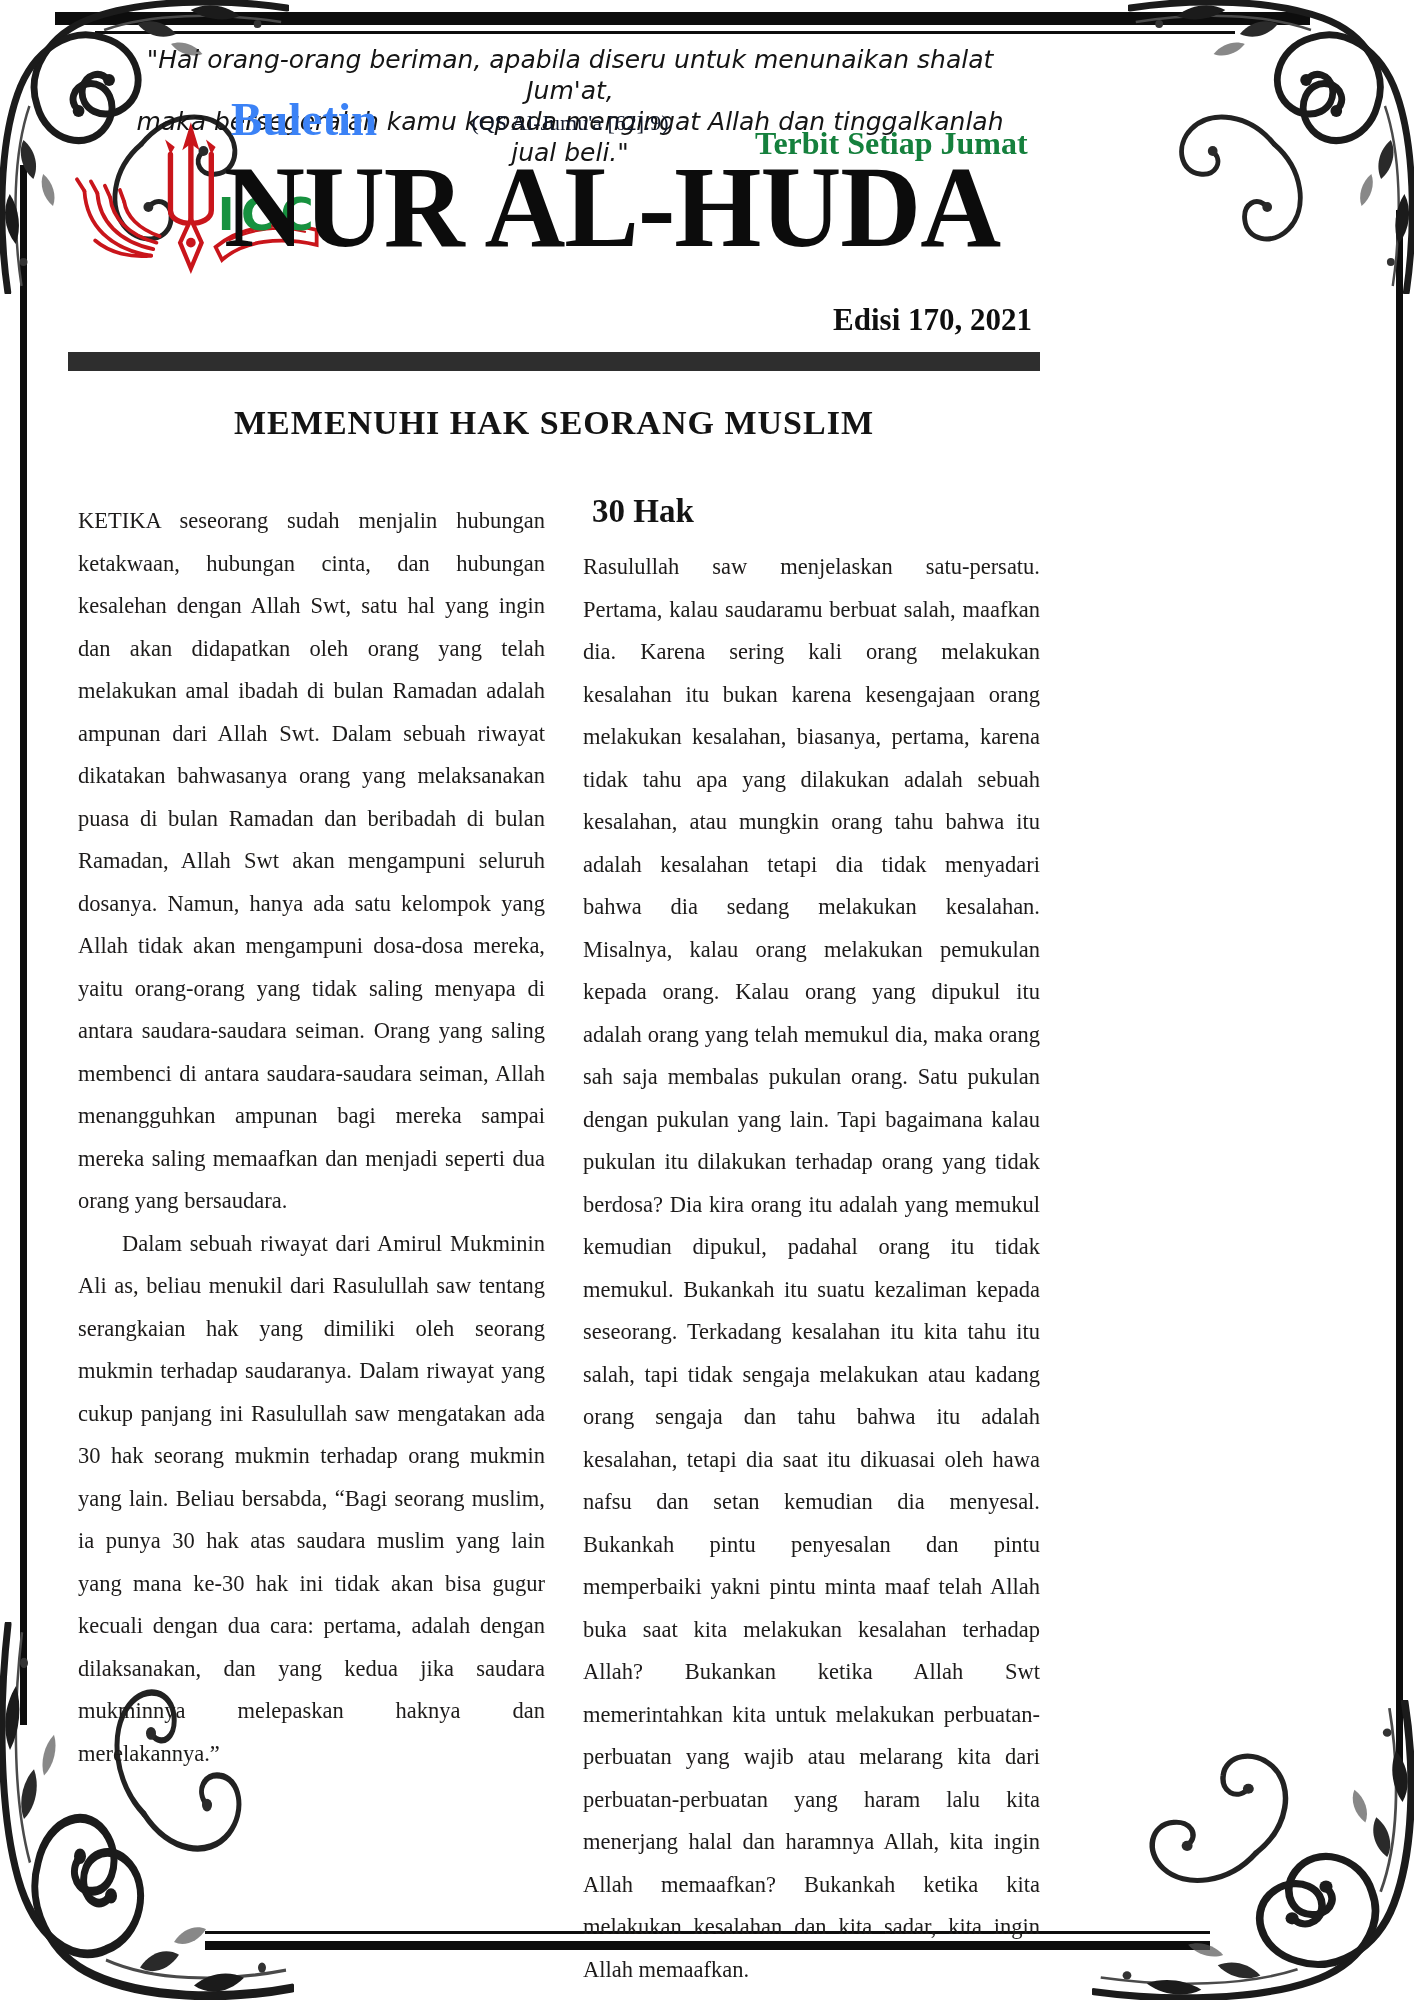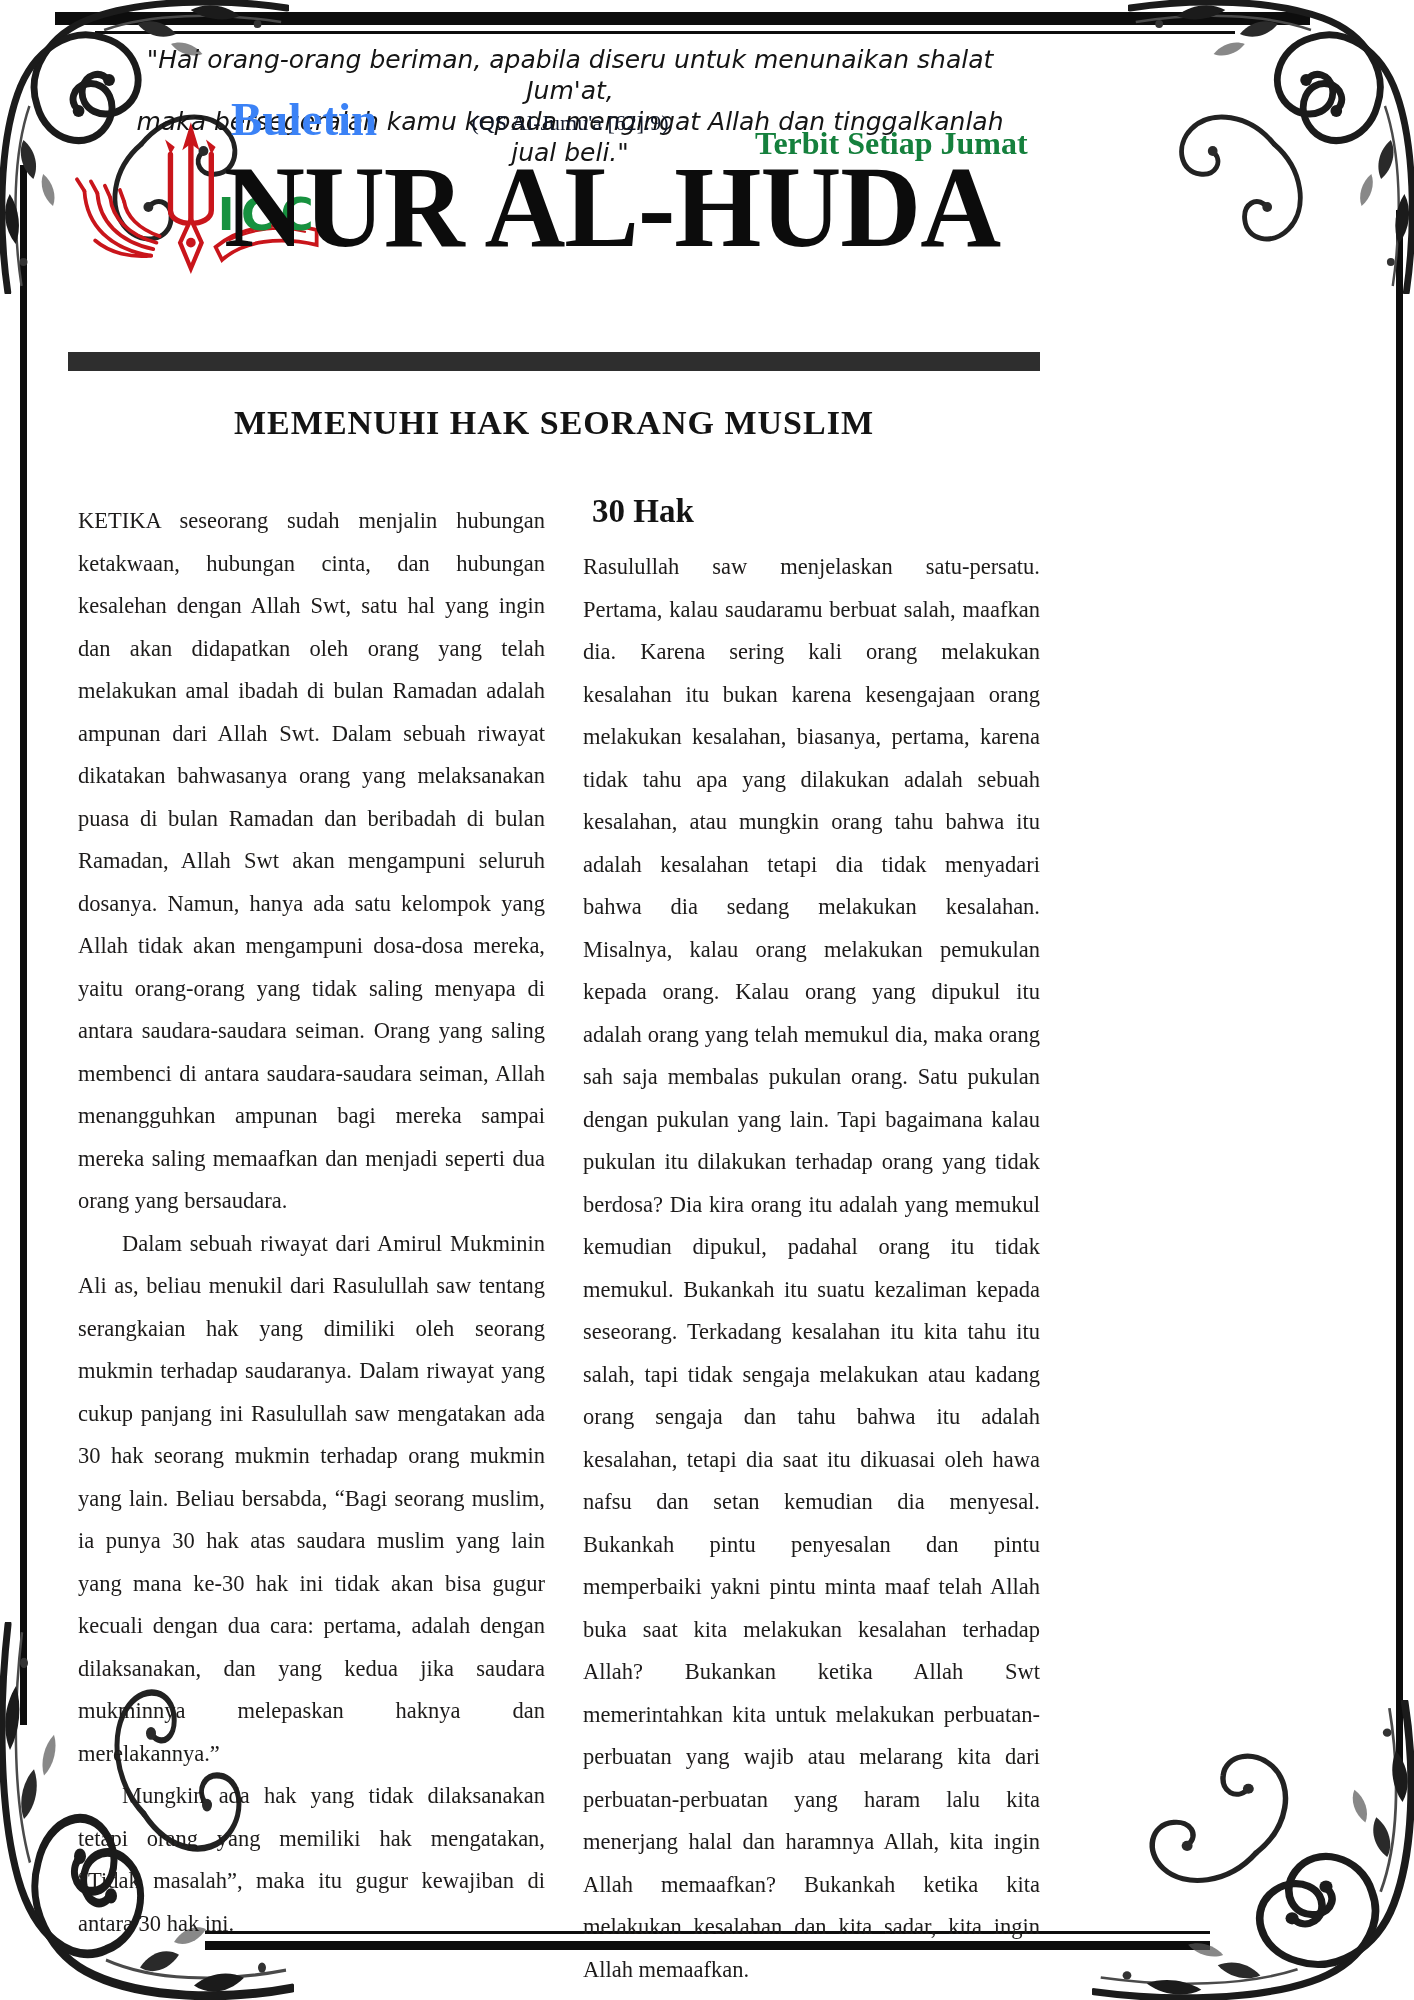--- a/index.html
+++ b/index.html
@@ -128,28 +128,28 @@
     <path d="M115,94 L105,116 L115,140 L125,116 Z" fill="#ffffff" stroke="#c9151b" stroke-width="4"></path>
     <circle cx="115" cy="116" r="4.5" fill="#c9151b"></circle>
     <path d="M138,120 C162,100 198,96 232,104 L232,118 C198,110 164,114 144,132 Z" fill="#ffffff" stroke="#c9151b" stroke-width="3.5"></path>
     <path d="M150,114 C172,103 198,100 222,106" fill="none" stroke="#c9151b" stroke-width="2"></path>
     <text x="140" y="104" font-family="DejaVu Sans, sans-serif" font-size="42" font-weight="bold" fill="#17913f" letter-spacing="6">ICC</text>
   </svg>
 
   <div class="kicker">Buletin</div>
   <div class="publish-note">Terbit Setiap Jumat</div>
   <div class="masthead-title">NUR AL-HUDA</div>
+  <div class="edition">Edisi 170, 2021</div>
   <div class="divider-bar"></div>
 
   <div class="article-title">MEMENUHI HAK SEORANG MUSLIM</div>
 
   <div class="body-col col-left">
       <p>KETIKA seseorang sudah menjalin hubungan ketakwaan, hubungan cinta, dan hubungan kesalehan dengan Allah Swt, satu hal yang ingin dan akan didapatkan oleh orang yang telah melakukan amal ibadah di bulan Ramadan adalah ampunan dari Allah Swt. Dalam sebuah riwayat dikatakan bahwasanya orang yang melaksanakan puasa di bulan Ramadan dan beribadah di bulan Ramadan, Allah Swt akan mengampuni seluruh dosanya. Namun, hanya ada satu kelompok yang Allah tidak akan mengampuni dosa-dosa mereka, yaitu orang-orang yang tidak saling menyapa di antara saudara-saudara seiman. Orang yang saling membenci di antara saudara-saudara seiman, Allah menangguhkan ampunan bagi mereka sampai mereka saling memaafkan dan menjadi seperti dua orang yang bersaudara.</p>
       <p>Dalam sebuah riwayat dari Amirul Mukminin Ali as, beliau menukil dari Rasulullah saw tentang serangkaian hak yang dimiliki oleh seorang mukmin terhadap saudaranya. Dalam riwayat yang cukup panjang ini Rasulullah saw mengatakan ada 30 hak seorang mukmin terhadap orang mukmin yang lain. Beliau bersabda, “Bagi seorang muslim, ia punya 30 hak atas saudara muslim yang lain yang mana ke-30 hak ini tidak akan bisa gugur kecuali dengan dua cara: pertama, adalah dengan dilaksanakan, dan yang kedua jika saudara mukminnya melepaskan haknya dan merelakannya.”</p>
-      <p>Mungkin ada hak yang tidak dilaksanakan tetapi orang yang memiliki hak mengatakan, “Tidak masalah”, maka itu gugur kewajiban di antara 30 hak ini.</p>
     </div>
 
   <div class="col-heading">30 Hak</div>
   <div class="body-col col-right">
       <p>Rasulullah saw menjelaskan satu-persatu. Pertama, kalau saudaramu berbuat salah, maafkan dia. Karena sering kali orang melakukan kesalahan itu bukan karena kesengajaan orang melakukan kesalahan, biasanya, pertama, karena tidak tahu apa yang dilakukan adalah sebuah kesalahan, atau mungkin orang tahu bahwa itu adalah kesalahan tetapi dia tidak menyadari bahwa dia sedang melakukan kesalahan. Misalnya, kalau orang melakukan pemukulan kepada orang. Kalau orang yang dipukul itu adalah orang yang telah memukul dia, maka orang sah saja membalas pukulan orang. Satu pukulan dengan pukulan yang lain. Tapi bagaimana kalau pukulan itu dilakukan terhadap orang yang tidak berdosa? Dia kira orang itu adalah yang memukul kemudian dipukul, padahal orang itu tidak memukul. Bukankah itu suatu kezaliman kepada seseorang. Terkadang kesalahan itu kita tahu itu salah, tapi tidak sengaja melakukan atau kadang orang sengaja dan tahu bahwa itu adalah kesalahan, tetapi dia saat itu dikuasai oleh hawa nafsu dan setan kemudian dia menyesal. Bukankah pintu penyesalan dan pintu memperbaiki yakni pintu minta maaf telah Allah buka saat kita melakukan kesalahan terhadap Allah? Bukankan ketika Allah Swt memerintahkan kita untuk melakukan perbuatan-perbuatan yang wajib atau melarang kita dari perbuatan-perbuatan yang haram lalu kita menerjang halal dan haramnya Allah, kita ingin Allah memaafkan? Bukankah ketika kita melakukan kesalahan dan kita sadar, kita ingin Allah memaafkan.</p>
     </div>
 
 </div>
 
 </body></html>

